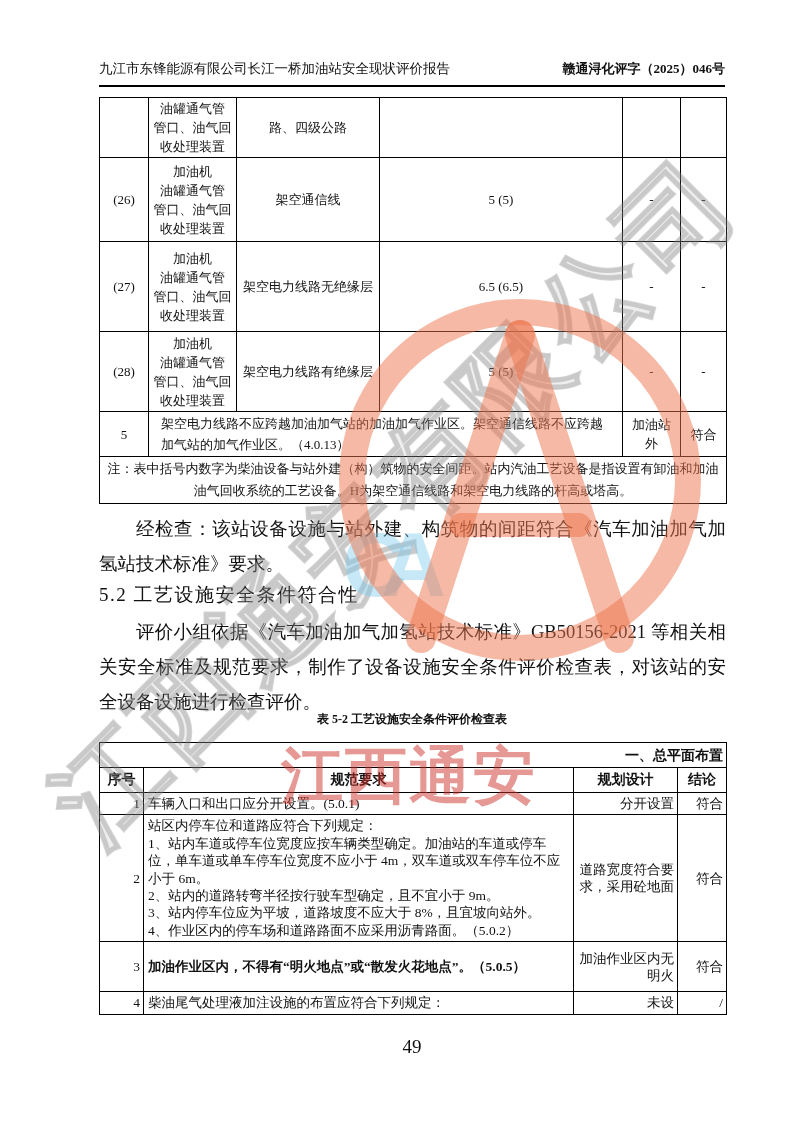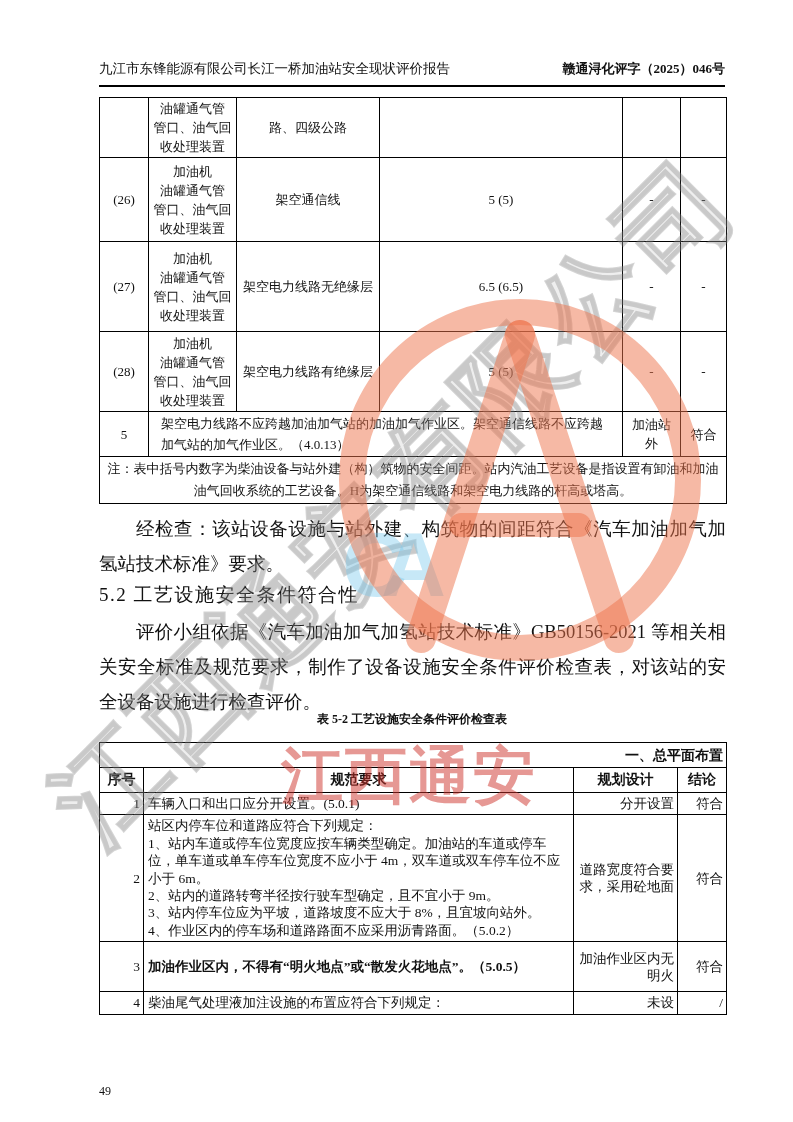--- a/index.html
+++ b/index.html
@@ -44,23 +44,22 @@
   .t2{position:absolute;left:99px;top:742px;width:627px;font-size:13.5px;}
   .t2 td{text-align:right;line-height:17px;}
   .t2 .req{text-align:left;line-height:17.4px;padding:2px 4px;}
   .t2 th{font-weight:bold;text-align:center;font-size:14px;}
   .t2 .sect{font-weight:bold;height:22px;font-size:14px;}
   .t2 .hrow th{height:22px;}
   .t2 .q1{height:21px;}.t2 .q2{height:122px;}.t2 .q3{height:50px;}.t2 .q4{height:21px;}
   .t2 .bold-req{font-weight:bold;}
   
   .pagenum{
-    position:absolute;left:99px;top:1036px;width:626px;
-    font-size:12px;
-    margin-top:48px;
+    position:absolute;left:99px;top:1036px;width:626px;text-align:center;
+    font-size:19px;
   }
   
   .wm{position:absolute;pointer-events:none;z-index:5;}
   .wm-diag{
     left:-75px;top:428px;width:940px;text-align:center;
     transform:rotate(-45deg);transform-origin:center;
     font-size:108px;font-weight:bold;letter-spacing:6px;white-space:nowrap;
     color:rgba(135,135,135,0.14);
     -webkit-text-stroke:2px rgba(130,130,130,0.34);
     font-family:"Liberation Serif","DejaVu Serif",serif;

